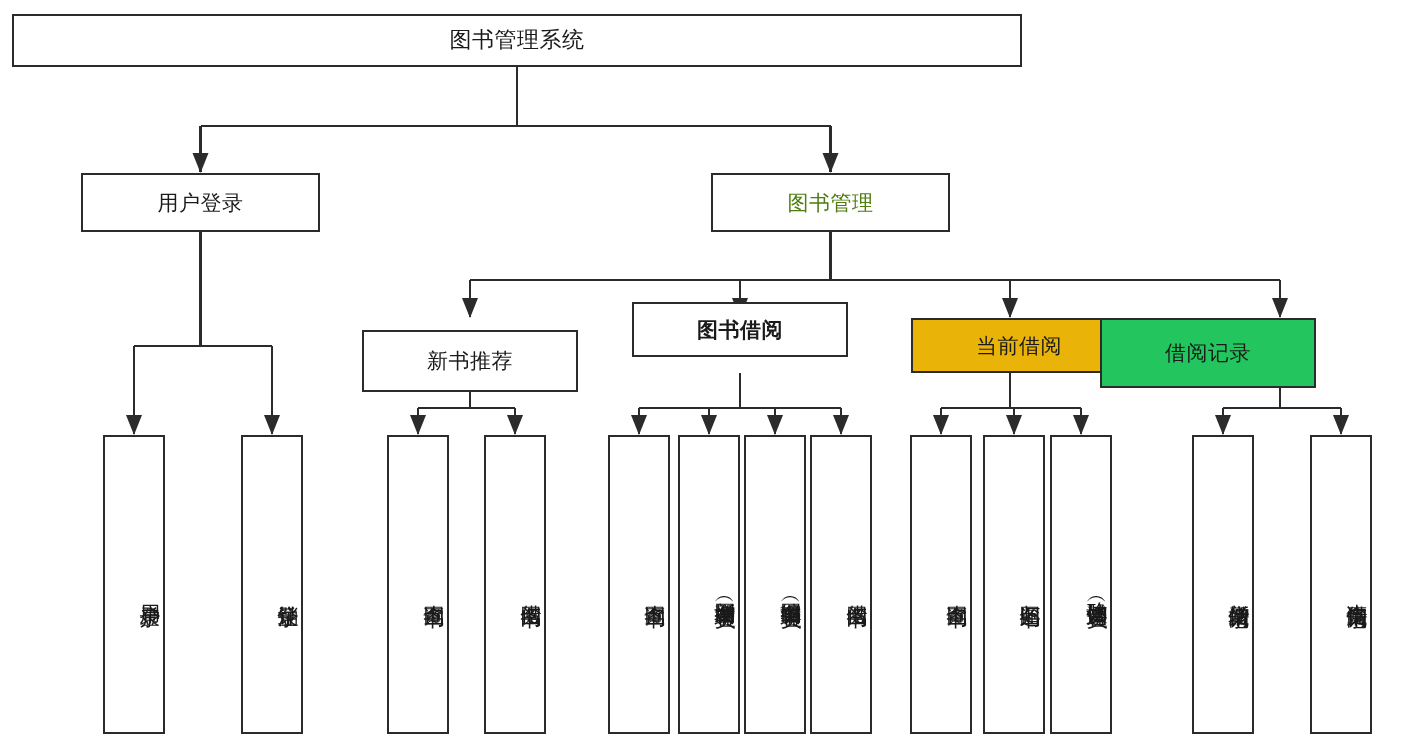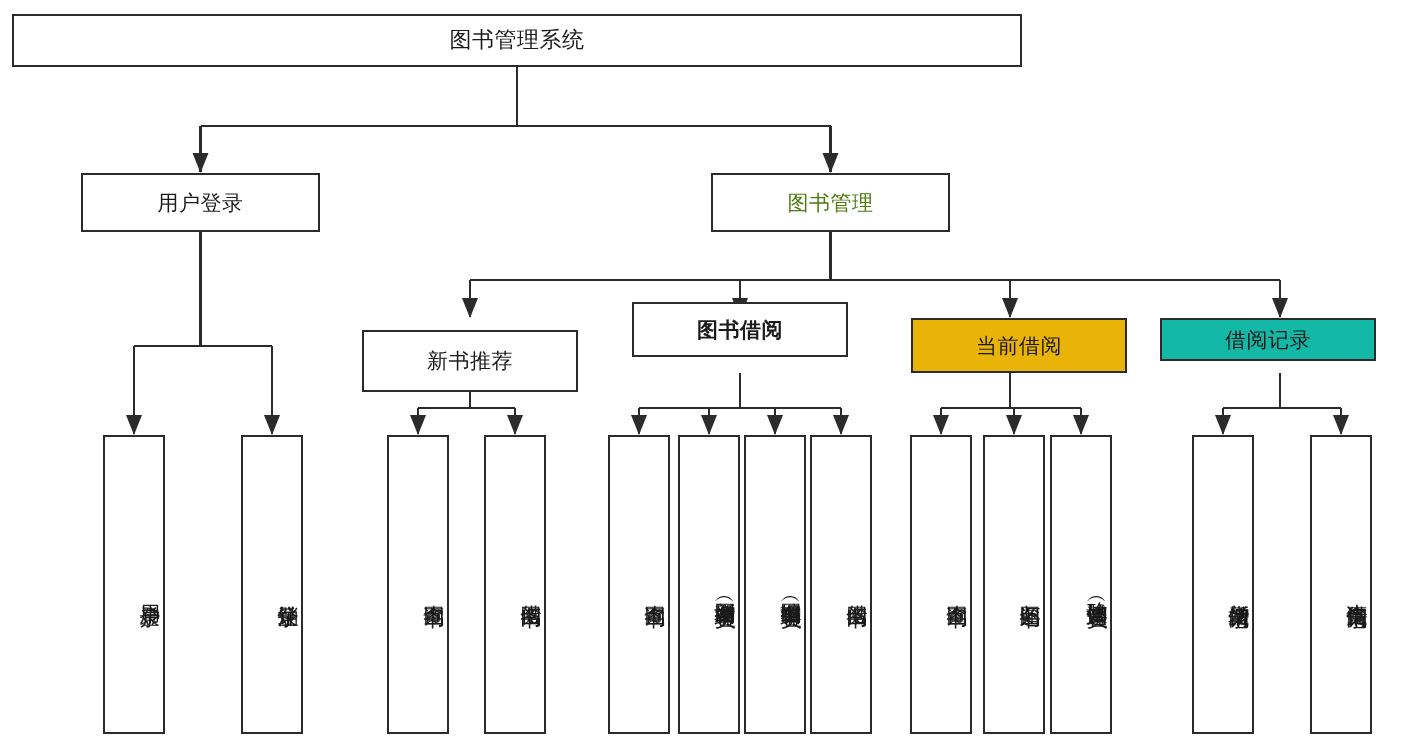--- a/index.html
+++ b/index.html
@@ -144,21 +144,21 @@
       </div>
       <div class="node horiz" style="left: 362px; top: 330px; width: 216px; height: 62px; border-color: rgb(43, 43, 43); background: rgb(255, 255, 255); color: rgb(26, 26, 26);">
         <span class="label">新书推荐</span>
       </div>
       <div class="node horiz" style="left: 632px; top: 302px; width: 216px; height: 55px; border-color: rgb(43, 43, 43); background: rgb(255, 255, 255); color: rgb(26, 26, 26); font-weight: bold;">
         <span class="label">图书借阅</span>
       </div>
       <div class="node horiz" style="left: 902px; top: 318px; width: 216px; height: 55px; border-color: rgb(43, 43, 43); background: #eab308; color: rgb(26, 26, 26); margin-left: 9px;">
         <span class="label">当前借阅</span>
       </div>
-      <div class="node horiz" style="left: 1160px; top: 318px; width: 216px; height: 43px; border-color: rgb(43, 43, 43); background: #14b8a6; color: rgb(26, 26, 26);">
+      <div class="node horiz" style="left: 1100px; top: 318px; width: 216px; height: 70px; border-color: rgb(43, 43, 43); background: #22c55e; color: rgb(26, 26, 26);">
         <span class="label">借阅记录</span>
       </div>
       <div class="node vert" style="left: 103px; top: 435px; width: 62px; height: 299px; border-color: rgb(43, 43, 43); background: rgb(255, 255, 255); color: rgb(26, 26, 26);">
         <span class="label">用户登录</span>
       </div>
       <div class="node vert" style="left: 241px; top: 435px; width: 62px; height: 299px; border-color: rgb(43, 43, 43); background: rgb(255, 255, 255); color: rgb(26, 26, 26);">
         <span class="label">注销登录</span>
       </div>
       <div class="node vert" style="left: 387px; top: 435px; width: 62px; height: 299px; border-color: rgb(43, 43, 43); background: rgb(255, 255, 255); color: rgb(26, 26, 26);">
         <span class="label">查询图书</span>

